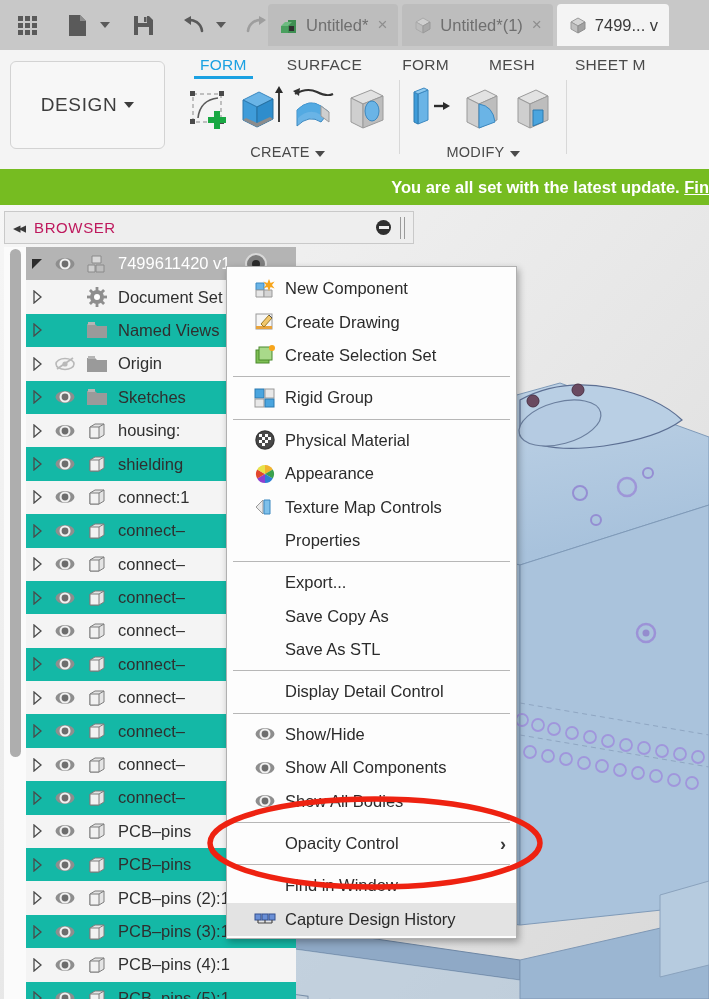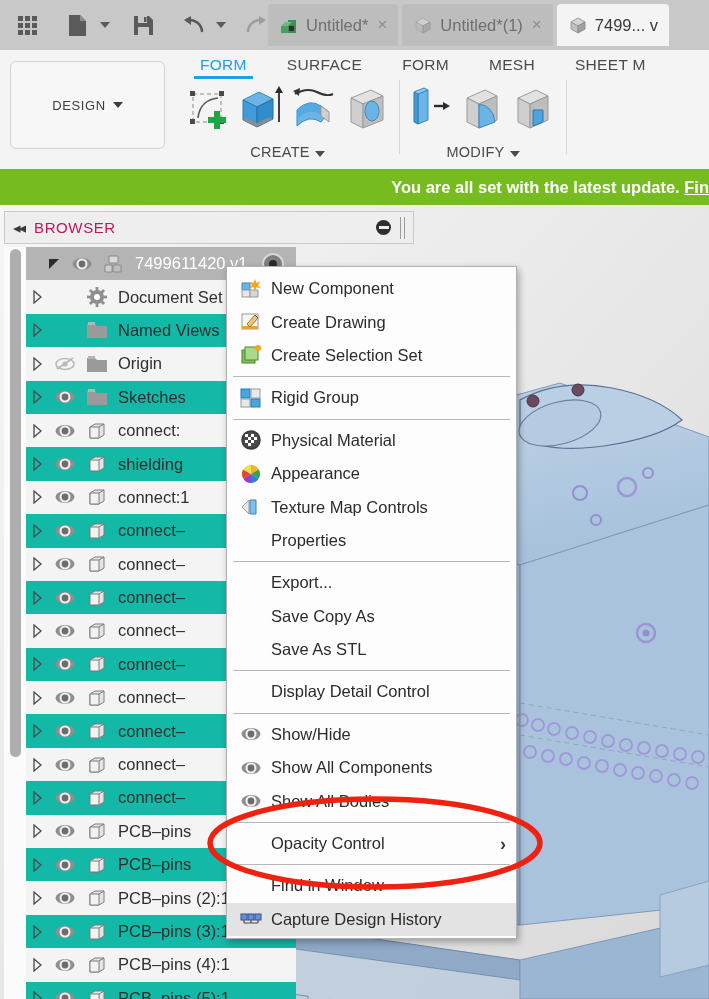--- a/index.html
+++ b/index.html
@@ -35,21 +35,21 @@
 
   
   .ribbon{
     position:absolute; left:0; top:50px; width:709px; height:119px;
     background:#f4f4f4;
   }
   .designbox{
     position:absolute; left:10px; top:11px; width:155px; height:88px;
     border:1px solid #d3d3d3; border-radius:6px; background:#f7f7f7;
     display:flex; align-items:center; justify-content:center;
-    font-size:13px; letter-spacing:.6px; color:#3d3d3d;
+    font-size:19px; letter-spacing:.6px; color:#3d3d3d;
   }
   .designbox .dtri{ display:inline-block; margin-left:7px; width:0;height:0;
     border-left:5px solid transparent;border-right:5px solid transparent;border-top:6px solid #3d3d3d;}
 
   .rbtabs{ position:absolute; left:180px; top:4px; display:flex; gap:0; }
   .rbtab{ font-size:15.5px; color:#4a4a4a; padding:2px 20px 5px 20px; letter-spacing:.3px; position:relative;}
   .rbtab.sel{ color:#1ba1e2; }
   .rbtab.sel:after{ content:""; position:absolute; left:14px; right:14px; bottom:0; height:3px; background:#1ba1e2;}
 
   .rbgroups{ position:absolute; left:180px; top:30px; display:flex; height:86px; }
@@ -92,39 +92,39 @@
   .bpdot:after{content:"";position:absolute;left:2.5px;top:6px;width:10px;height:3px;background:#eeeeee;}
   .bpgrip{ width:5px; height:22px; margin-left:9px; border-left:1px solid #9a9a9a; border-right:1px solid #9a9a9a;}
 
   .treewrap{ position:absolute; left:4px; top:42px; width:292px; height:752px; background:#ffffff; overflow:hidden;}
   .scrollcol{ position:absolute; left:0; top:0; width:22px; height:752px; background:#fbfbfb;}
   .scrollthumb{ position:absolute; left:6px; top:2px; width:11px; height:508px; background:#aeaeae; border-radius:6px;}
   .tree{ position:absolute; left:22px; top:0; width:270px;}
 
   .trow{ height:33.4px; display:flex; align-items:center; background:#14b8a6; padding-left:0px; position:relative;}
   .trow.alt{ background:#f4f4f4; }
-  .trow.sel{ background:#b4b4b4;padding-left:17px; }
+  .trow.sel{ background:#b4b4b4; }
   .arrow{ width:22px; display:flex; justify-content:center; align-items:center; }
   .arrow svg{display:block;}
   .eye{ width:34px; display:flex; justify-content:center; align-items:center;}
   .nicon{ width:30px; display:flex; justify-content:center; align-items:center;}
   .tlabel{ font-size:16.5px; color:#2f2f2f; white-space:nowrap; padding-left:6px;}
   .trow.sel .tlabel{ color:#ffffff; }
   .trow.sel .rootdot{ width:22px;height:22px;border-radius:50%;background:#7e7e7e;border:2px solid #d8d8d8;margin-left:14px;
      display:flex;align-items:center;justify-content:center;}
   .trow.sel .rootdot b{ display:block;width:8px;height:8px;border-radius:50%;background:#2a2a2a;}
 
   
   .ctxmenu{
     position:absolute; left:226px; top:266px; width:291px;
     background:#fdfdfd; border:1px solid #b0b0b0;
     box-shadow:2px 3px 7px rgba(0,0,0,.30);
     padding:5px 0 2px 0; z-index:40;
   }
-  .mi{ height:33.4px; display:flex; align-items:center; padding-left:9px; font-size:16.5px; color:#2b2b2b; position:relative;}
+  .mi{ height:33.4px; display:flex; align-items:center; padding-left:23px; font-size:16.5px; color:#2b2b2b; position:relative;}
   .mi.hl{ background:#e3e3e3; }
   .mi .micon{ width:30px; display:flex; align-items:center; justify-content:center;}
   .mi .mlabel{ padding-left:5px; white-space:nowrap;}
   .mi.noicon .mlabel{ padding-left:35px;}
   .msep{ height:1px; background:#b7b7b7; margin:4px 6px 4px 6px;}
   .mi .submore{ position:absolute; right:10px; top:50%; transform:translateY(-50%); font-size:18px; color:#3a3a3a; font-weight:bold;}
 
   
   .redring{ position:absolute; left:205px; top:795px; width:340px; height:96px; z-index:60; pointer-events:none;}
 </style>
@@ -549,21 +549,21 @@
                 <circle cx="11" cy="8" r="3.4" fill="#6d6d6d"></circle>
               </svg>
             </span>
             <span class="nicon">
               <svg width="20" height="20" viewBox="0 0 20 20">
                 <path d="M3 6 l5 -3 l9 0 l0 11 l-5 3 l-9 0 Z" fill="#e4e4e4" stroke="#7d7d7d"></path>
                 <path d="M3 6 h9 v11 h-9 Z" fill="#f2f2f2" stroke="#7d7d7d"></path>
                 <path d="M12 6 l5 -3" stroke="#7d7d7d" fill="none"></path>
               </svg>
             </span>
-            <span class="tlabel">connect:</span>
+            <span class="tlabel">housing:</span>
           </div>
           <div class="trow">
             <span class="arrow">
               <svg width="12" height="14" viewBox="0 0 12 14">
                 <path d="M3 1 L10 7 L3 13 Z" fill="none" stroke="#4a4a4a" stroke-width="1.3"></path>
               </svg>
             </span>
             <span class="eye">
               <svg width="22" height="16" viewBox="0 0 22 16">
                 <ellipse cx="11" cy="8" rx="9.5" ry="6" fill="#8e8e8e"></ellipse>

